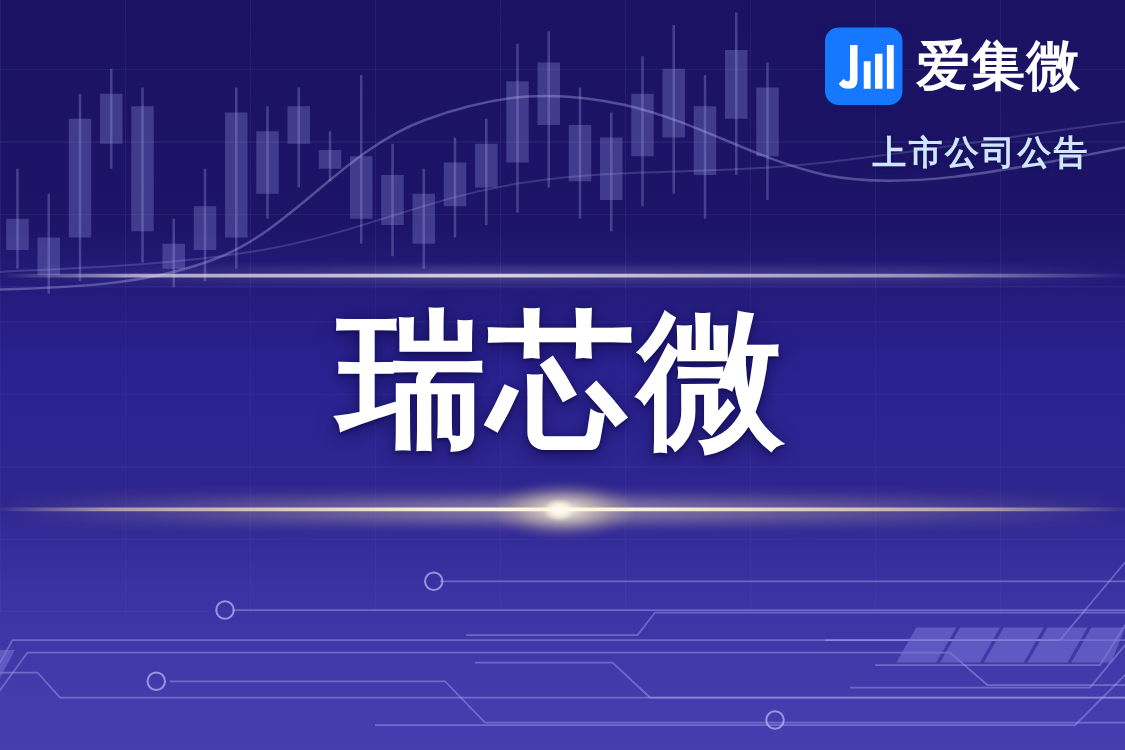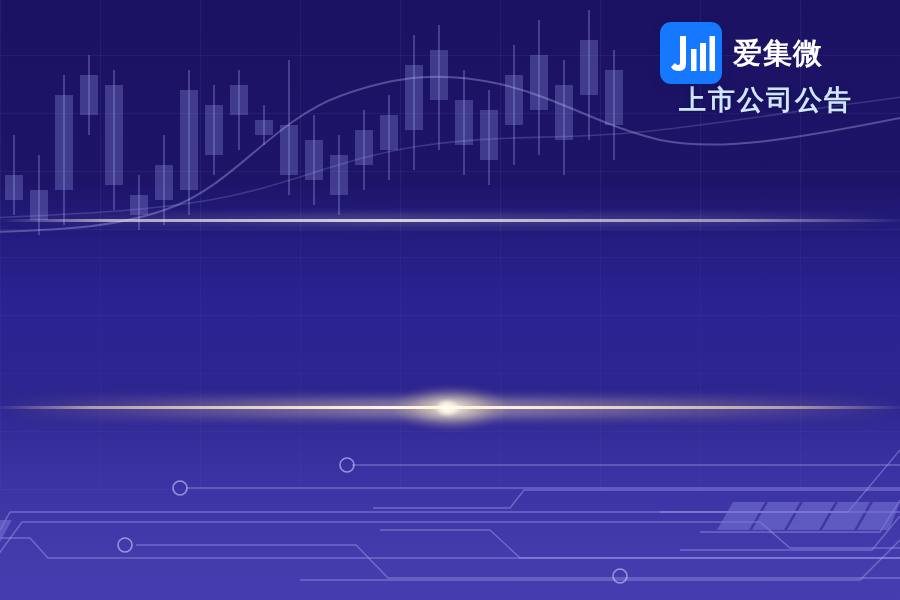--- a/index.html
+++ b/index.html
@@ -127,31 +127,31 @@
   .brand-row { display:flex; align-items:center; gap:11px; height:62px; }
   .brand-mark {
     width:62px; height:62px; flex:0 0 62px;
     background:#1677ff; border-radius:11px;
     position:relative; overflow:hidden;
     box-shadow:0 2px 8px rgba(5,30,90,.35);
   }
   .brand-words { display:flex; flex-direction:column; justify-content:center; }
   .brand-cn {
     font-family:"DejaVu Serif","Liberation Serif",serif;
-    font-weight:700; font-size:29px; line-height:34px;
+    font-weight:700; font-size:43px; line-height:34px;
     color:#ffffff; letter-spacing:1px;
   }
   .brand-en {
     font-family:"Liberation Serif","DejaVu Serif",serif;
     font-weight:700; font-size:21px; line-height:23px;
     color:#ffffff; letter-spacing:.3px; margin-top:1px;
   }
   .brand-sub {
-    margin-top:0;
-    text-align:center;
+    margin-top:22px;
+    text-align:right;
     font-family:"Liberation Sans","DejaVu Sans",sans-serif;
     font-weight:700;
     font-size:27px; line-height:32px;
     letter-spacing:2px;
     color:#cfe6ff;
     text-shadow:0 1px 4px rgba(10,6,60,.5);
     white-space:nowrap;
   }
 </style>
 </head>
@@ -311,20 +311,21 @@
     <g fill="rgba(120,118,215,.55)">
       <polygon points="733,82 765,82 749,110 717,110"></polygon>
       <polygon points="768,82 800,82 784,110 752,110"></polygon>
       <polygon points="803,82 835,82 819,110 787,110"></polygon>
       <polygon points="838,82 870,82 854,110 822,110"></polygon>
       <polygon points="873,82 900,82 889,110 857,110"></polygon>
       <polygon points="-14,100 12,100 -2,126 -28,126"></polygon>
     </g>
   </svg>
 
+  <div class="title">瑞芯微</div>
 
   <div class="brand">
     <div class="brand-row">
       <div class="brand-mark">
         <svg viewBox="0 0 62 62" width="62" height="62" aria-hidden="true">
 
           <path d="M20 14 L26 14 L26 42 Q26 49 19 49 Q13 49 11 45 L15 41 Q16 43 18.5 43 Q20 43 20 40 Z" fill="#ffffff"></path>
 
           <rect x="31" y="27" width="5.5" height="22" fill="#ffffff"></rect>
           <rect x="40" y="21" width="6" height="28" fill="#ffffff"></rect>

